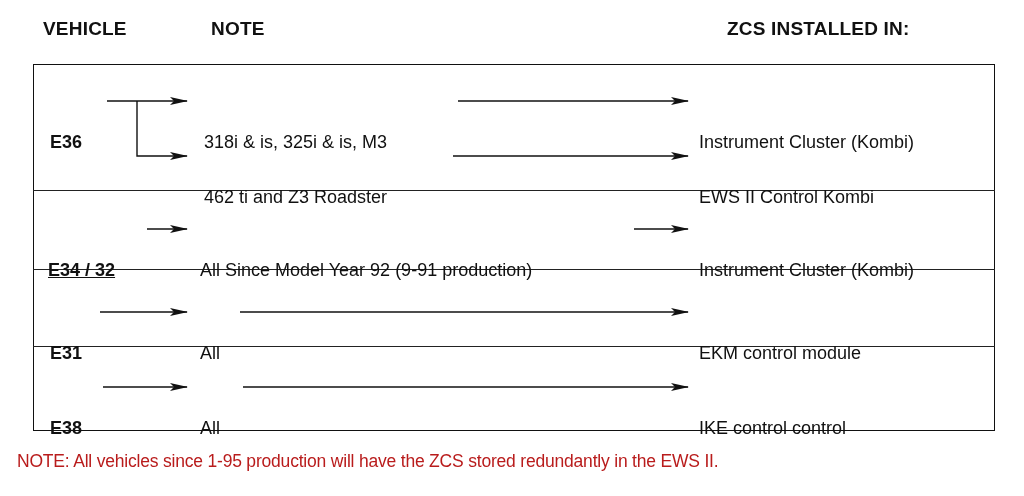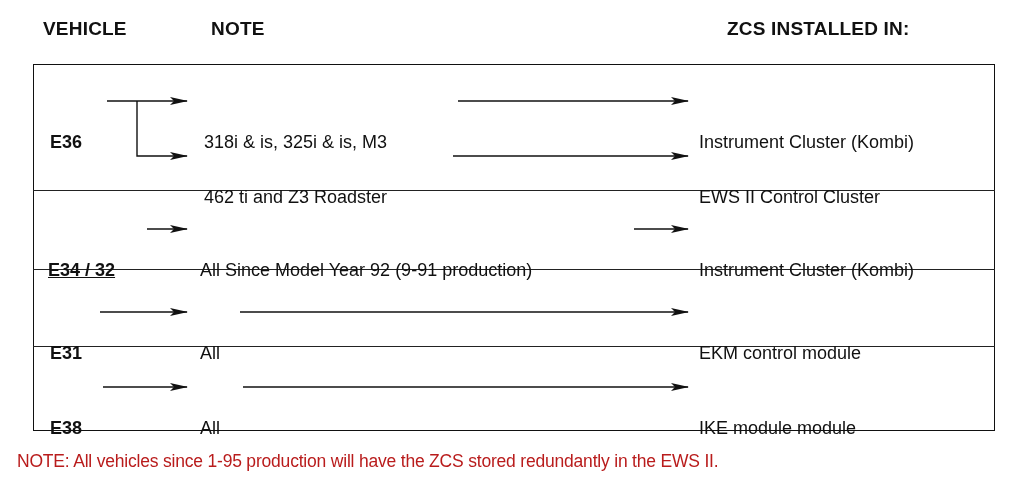--- a/index.html
+++ b/index.html
@@ -50,27 +50,27 @@
 
     <path d="M103,387 L187,387" marker-end="url(#ah)"></path>
     <path d="M243,387 L688,387" marker-end="url(#ah)"></path>
   </g>
 </svg>
 
 <div class="t b" style="left:50px; top:91px;">E36</div>
 <div class="t" style="left:204px; top:91px;">318i &amp; is, 325i &amp; is,  M3</div>
 <div class="t" style="left:699px; top:91px;">Instrument Cluster (Kombi)</div>
 <div class="t" style="left:204px; top:146px;">462 ti and Z3 Roadster</div>
-<div class="t" style="left:699px; top:146px;">EWS II Control Cluster</div>
+<div class="t" style="left:699px; top:146px;">EWS II Control Kombi</div>
 
 <div class="t b" style="left:48px; top:219px;text-decoration:underline;">E34 / 32</div>
 <div class="t" style="left:200px; top:219px;">All Since Model Year 92 (9-91 production)</div>
 <div class="t" style="left:699px; top:219px;">Instrument Cluster (Kombi)</div>
 
 <div class="t b" style="left:50px; top:302px;">E31</div>
 <div class="t" style="left:200px; top:302px;">All</div>
 <div class="t" style="left:699px; top:302px;text-align:center;">EKM control module</div>
 
 <div class="t b" style="left:50px; top:377px;">E38</div>
 <div class="t" style="left:200px; top:377px;">All</div>
-<div class="t" style="left:699px; top:377px;">IKE module module</div>
+<div class="t" style="left:699px; top:377px;">IKE control control</div>
 
 <div class="note">NOTE: All vehicles since 1-95 production will have the ZCS stored redundantly in the EWS II.</div>
 
 </body></html>

